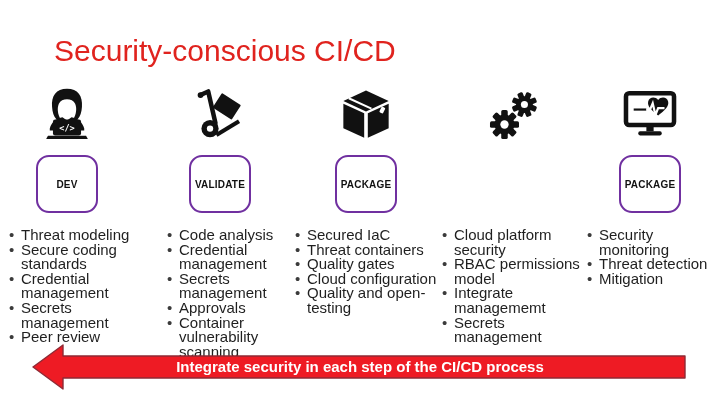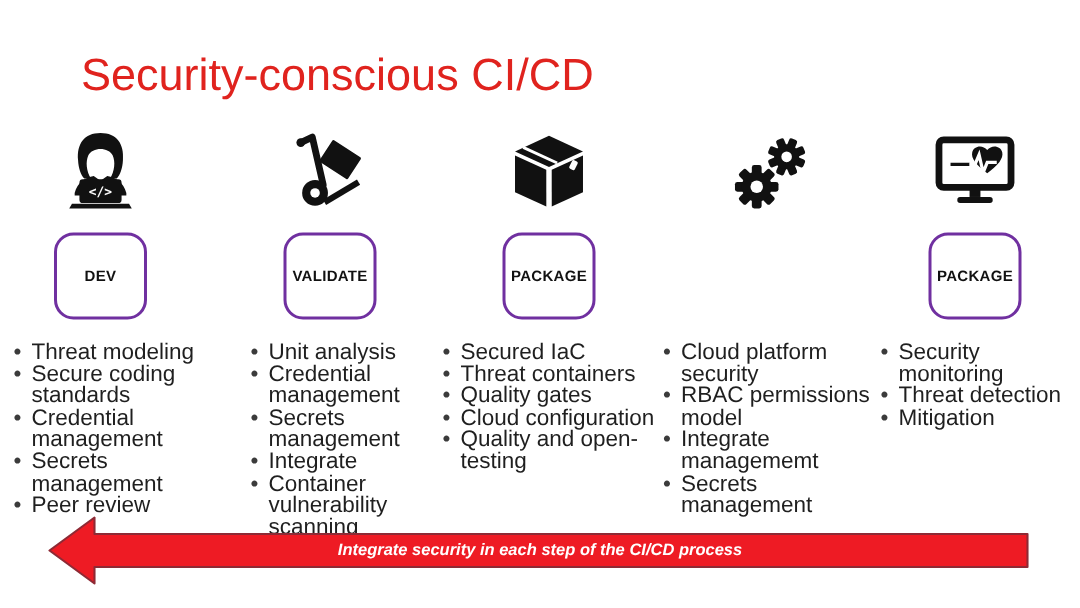--- a/index.html
+++ b/index.html
@@ -13,21 +13,21 @@
              background:#fff;display:flex;align-items:center;justify-content:center;
              font-size:10px;font-weight:bold;color:#111;letter-spacing:.2px;}
   .stack1{left:7px}.stack2{left:160px}.stack3{left:306px}.stack4{left:454px}.stack5{left:590px}
   .blist{position:absolute;top:228px;list-style:none;margin:0;padding:0;}
   .blist li{position:relative;padding-left:13px;font-size:15px;line-height:14.6px;color:#1f1f1f;}
   .blist li::before{content:"\2022";position:absolute;left:1px;top:0;color:#3b3b3b;}
   .list1{left:8px;width:152px}.list2{left:166px;width:146px}.list3{left:294px;width:152px}
   .list4{left:441px;width:150px}.list5{left:586px;width:136px}
   .arrow-wrap{position:absolute;left:28px;top:342px;width:662px;height:50px;}
   .arrow-label{position:absolute;left:63px;top:356px;width:594px;height:22px;line-height:22px;
-               text-align:center;color:#ffffff;font-size:11px;font-weight:bold;white-space:nowrap;font-style:italic;}
+               text-align:center;color:#ffffff;font-size:15px;font-weight:bold;white-space:nowrap;}
   svg{display:block}
 </style>
 </head>
 <body>
 
 <div class="slide">
 
   <div class="slide-title">Security-conscious CI/CD</div>
 
   <div class="stack stack1">
@@ -57,24 +57,24 @@
       <circle cx="21" cy="47" r="9.5" fill="#111"></circle>
       <circle cx="21" cy="47" r="3.5" fill="#fff"></circle>
       <rect x="27" y="13" width="25" height="19" rx="1" fill="#111" transform="rotate(33 39.5 22.5)"></rect>
       <line x1="28" y1="54" x2="53" y2="39" stroke="#111" stroke-width="4.5"></line>
     </svg>
     <div class="stage-box">
       <span>VALIDATE</span>
     </div>
   </div>
   <ul class="blist list2">
-      <li>Unit analysis</li>
+      <li>Code analysis</li>
       <li>Credential management</li>
       <li>Secrets management</li>
-      <li>Integrate</li>
+      <li>Approvals</li>
       <li>Container vulnerability scanning</li>
       <li>Unit testing</li>
     </ul>
 
   <div class="stack stack3">
     <svg class="icon" viewBox="0 0 64 64">
       <polygon fill="#111" points="32,5 57,16.5 32,28 7,16.5"></polygon>
       <polygon fill="#111" points="7,19.5 30,30 30,57 7,46.5"></polygon>
       <polygon fill="#111" points="57,19.5 34,30 34,57 57,46.5"></polygon>
       <line x1="13" y1="13.5" x2="38" y2="25" stroke="#fff" stroke-width="2.2"></line>

